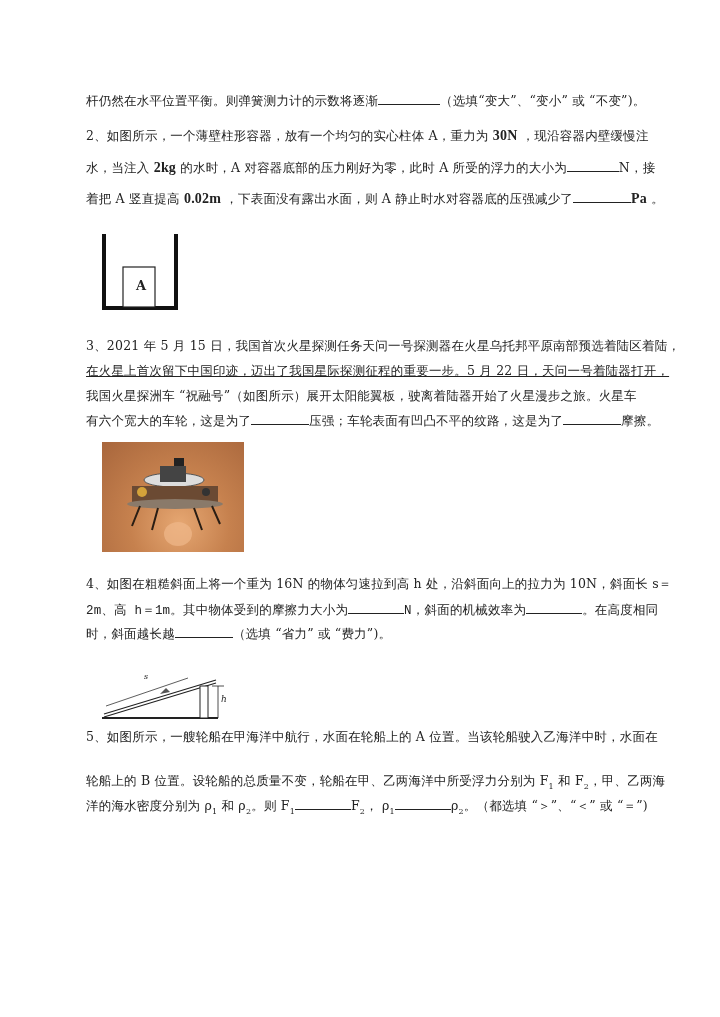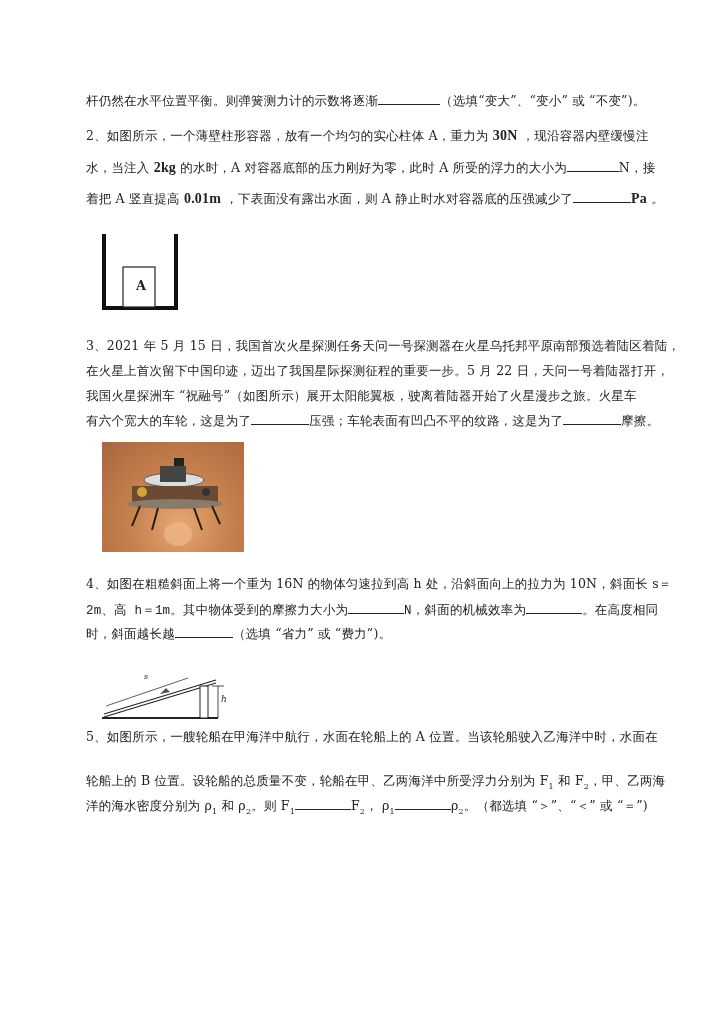--- a/index.html
+++ b/index.html
@@ -18,33 +18,33 @@
   <span>杆仍然在水平位置平衡。则弹簧测力计的示数将逐渐</span><span class="blank" style="width:62px"></span><span>（选填“变大”、“变小” 或  “不变”)。</span>
 </div>
 
 <div class="line" style="top:128px;text-align:right;">
   <span>2、如图所示，一个薄壁柱形容器，放有一个均匀的实心柱体 A，重力为 </span><span class="b">30N</span><span> ，现沿容器内壁缓慢注</span>
 </div>
 <div class="line" style="top:159px;">
   <span>水，当注入 </span><span class="b">2kg</span><span> 的水时，A 对容器底部的压力刚好为零，此时 A 所受的浮力的大小为</span><span class="blank" style="width:52px"></span><span>N，接</span>
 </div>
 <div class="line" style="top:190px;">
-  <span>着把 A 竖直提高 </span><span class="b">0.01m</span><span> ，下表面没有露出水面，则 A 静止时水对容器底的压强减少了</span><span class="blank" style="width:58px"></span><span class="b">Pa</span><span> 。</span>
+  <span>着把 A 竖直提高 </span><span class="b">0.02m</span><span> ，下表面没有露出水面，则 A 静止时水对容器底的压强减少了</span><span class="blank" style="width:58px"></span><span class="b">Pa</span><span> 。</span>
 </div>
 
 <div class="fig" style="left:100px;top:230px;width:82px;height:82px;">
   <svg width="82" height="82" viewBox="0 0 82 82">
     <path d="M4 4 V78 H76 V4" fill="none" stroke="#111" stroke-width="4"></path>
     <rect x="23" y="37" width="32" height="40" fill="#fff" stroke="#222" stroke-width="1.2"></rect>
   </svg>
   <span style="position:absolute;left:36px;top:48px;font-weight:bold;font-size:13px;">A</span>
 </div>
 
 <div class="line" style="top:338px;text-align:center;">3、2021 年 5 月 15 日，我国首次火星探测任务天问一号探测器在火星乌托邦平原南部预选着陆区着陆，</div>
-<div class="line" style="top:363px;">在火星上首次留下中国印迹，迈出了我国星际探测征程的重要一步。5 月 22 日，天问一号着陆器打开，</div>
+<div class="line" style="top:363px;text-decoration:underline;">在火星上首次留下中国印迹，迈出了我国星际探测征程的重要一步。5 月 22 日，天问一号着陆器打开，</div>
 <div class="line" style="top:388px;">我国火星探洲车  “祝融号”（如图所示）展开太阳能翼板，驶离着陆器开始了火星漫步之旅。火星车</div>
 <div class="line" style="top:412px;">
   <span>有六个宽大的车轮，这是为了</span><span class="blank" style="width:58px"></span><span>压强；车轮表面有凹凸不平的纹路，这是为了</span><span class="blank" style="width:58px"></span><span>摩擦。</span>
 </div>
 
 <div class="fig" style="left:102px;top:442px;width:142px;height:110px;background:radial-gradient(ellipse at 55% 75%, #e6a772 0%, #c6814e 45%, #a8663c 100%);">
   <svg width="142" height="110" viewBox="0 0 142 110">
     <ellipse cx="72" cy="38" rx="30" ry="7" fill="#ddd" stroke="#555" stroke-width="1"></ellipse>
     <rect x="58" y="24" width="26" height="16" fill="#444"></rect>
     <rect x="72" y="16" width="10" height="8" fill="#222"></rect>

